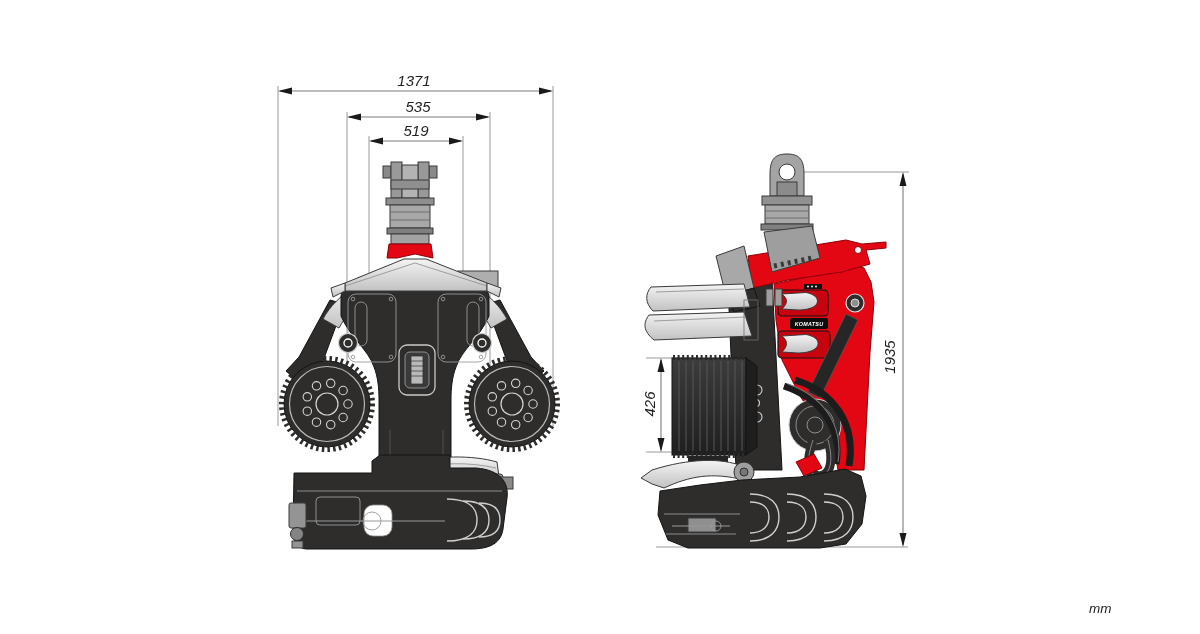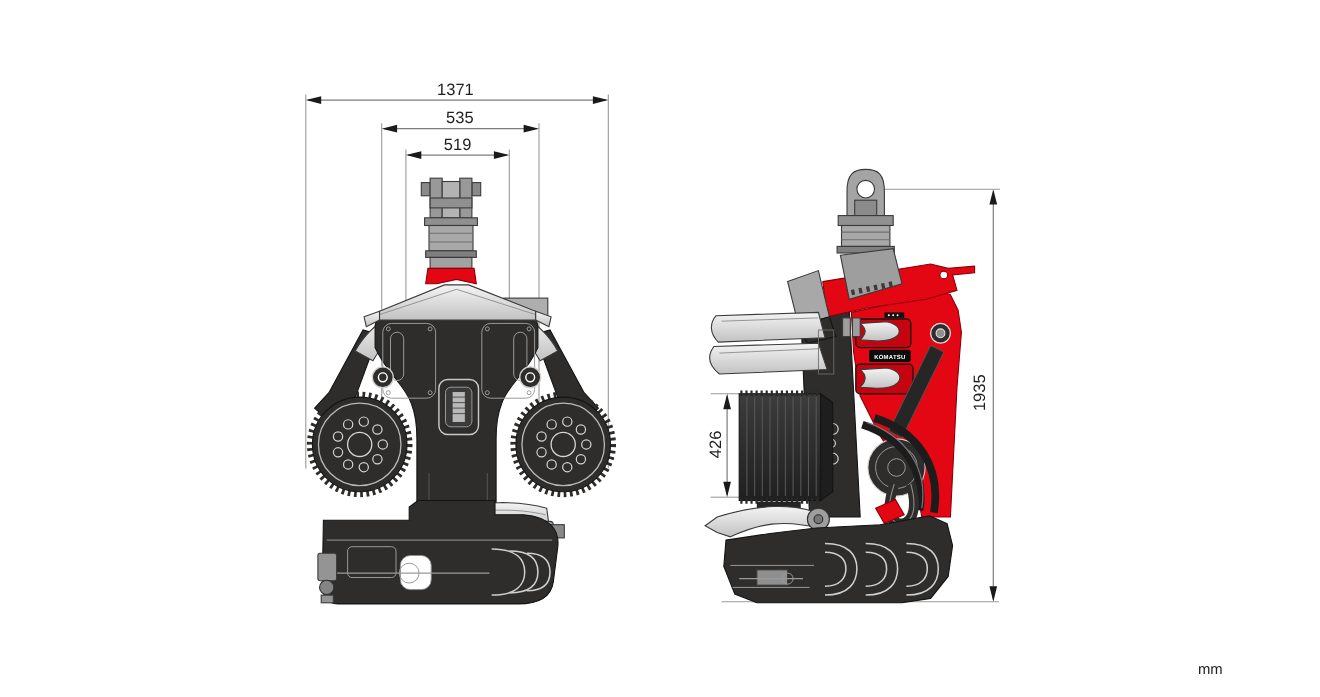--- a/index.html
+++ b/index.html
@@ -1,17 +1,17 @@
 <!DOCTYPE html>
 <html><head>
 <meta charset="utf-8">
 <style>
   html,body{margin:0;padding:0;background:#ffffff;}
   .stage{position:relative;width:1200px;height:634px;background:#fff;overflow:hidden;
-         font-family:"Liberation Sans",sans-serif;}
+         font-family:"Liberation Sans",sans-serif;font-style:italic;}
   svg{position:absolute;left:0;top:0;}
   .dim-text{font-family:"Liberation Sans",sans-serif;font-size:15px;fill:#1f1f1f;}
   .unit-text{font-family:"Liberation Sans",sans-serif;font-size:13.5px;fill:#1f1f1f;}
   .brand-text{font-family:"Liberation Sans",sans-serif;font-size:5.4px;font-weight:bold;
               fill:#ffffff;letter-spacing:.25px;}
   .extline{stroke:#9a9a9a;stroke-width:1;fill:none;}
   .dimline{stroke:#7d7d7d;stroke-width:1.1;fill:none;}
   .arrow{fill:#1a1a1a;stroke:none;}
   .dark{fill:#2e2d2c;stroke:#141414;stroke-width:1;}
   .gray{stroke:#3a3a3a;stroke-width:1;}

